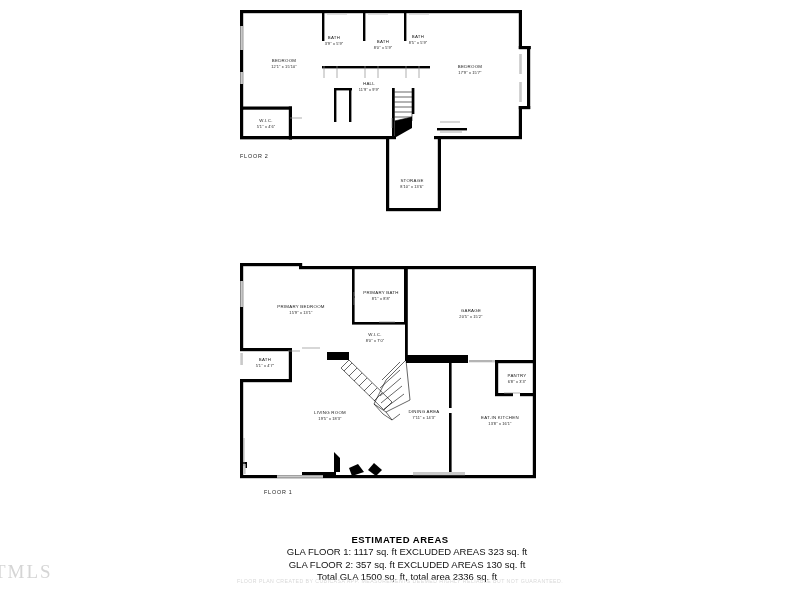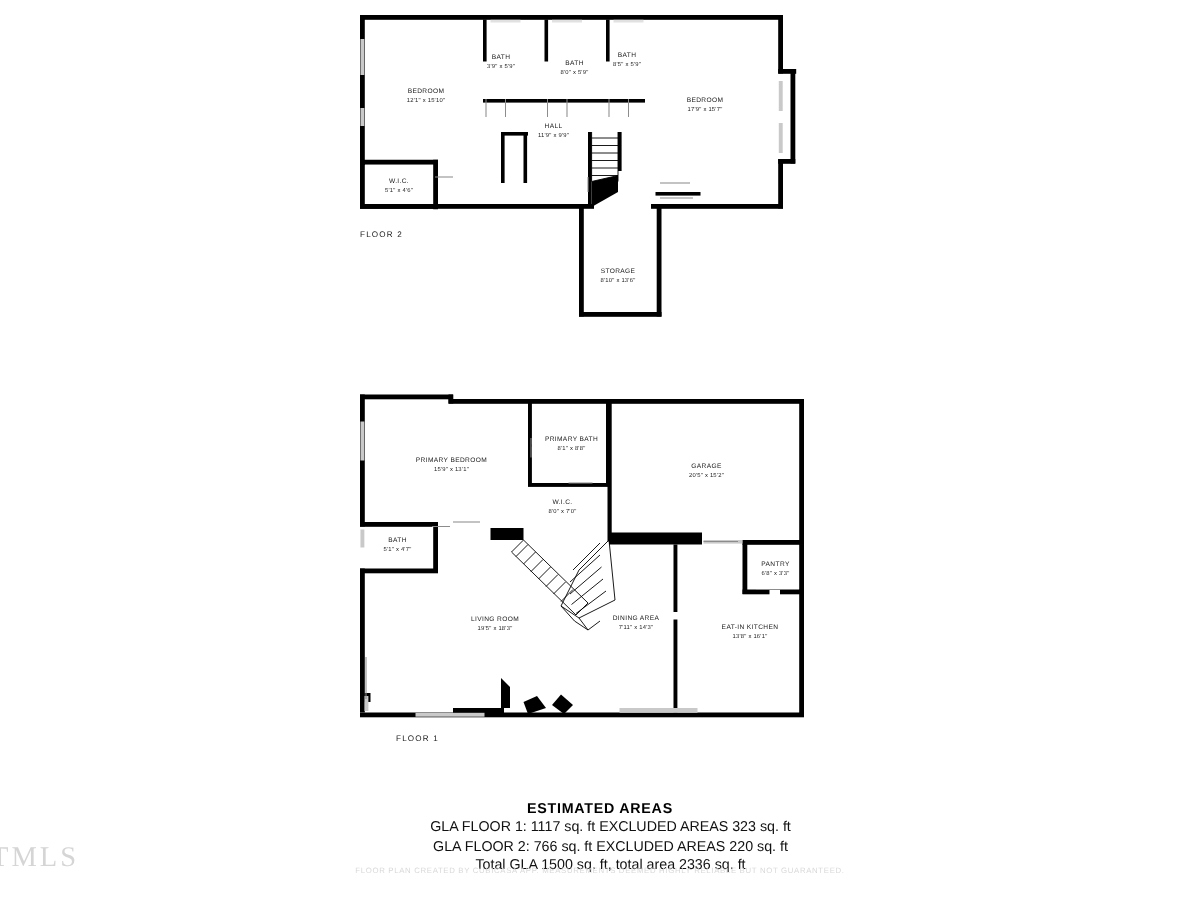--- a/index.html
+++ b/index.html
@@ -335,21 +335,21 @@
         <text class="roomdim" x="500" y="425">13'8" x 16'1"</text>
       </g>
 
       <text class="floorcaption" x="264" y="494">FLOOR 1</text>
     </g>
   </svg>
 
   <div class="areas-block">
     <div class="areas-title">ESTIMATED AREAS</div>
     <div class="areas-line">GLA FLOOR 1: 1117 sq. ft EXCLUDED AREAS 323 sq. ft</div>
-    <div class="areas-line">GLA FLOOR 2: 766 sq. ft EXCLUDED AREAS 220 sq. ft</div>
+    <div class="areas-line">GLA FLOOR 2: 357 sq. ft EXCLUDED AREAS 130 sq. ft</div>
     <div class="areas-line">Total GLA 1500 sq. ft, total area 2336 sq. ft</div>
   </div>
 
   <div class="disclaimer">FLOOR PLAN CREATED BY CUBICASA APP. MEASUREMENTS DEEMED HIGHLY RELIABLE BUT NOT GUARANTEED.</div>
 
   <div class="watermark">TMLS</div>
 
 </div>
 
 </body></html>

